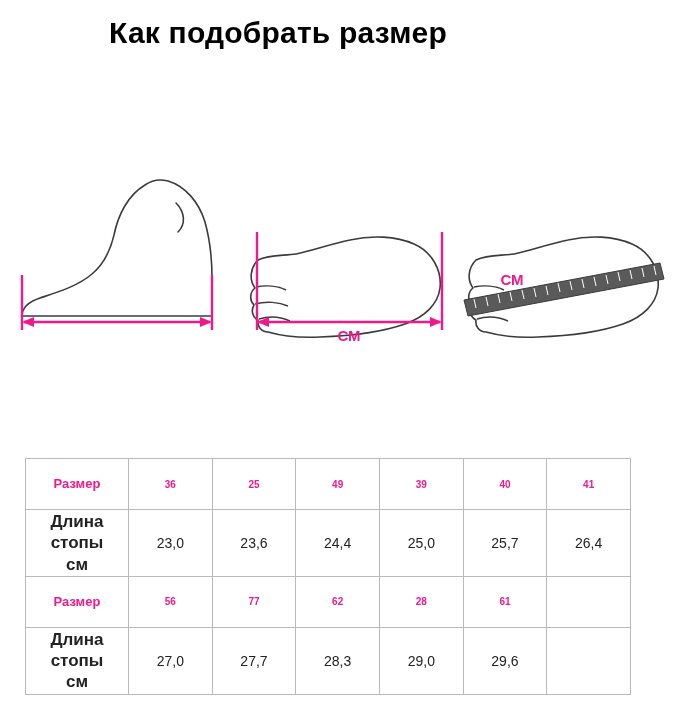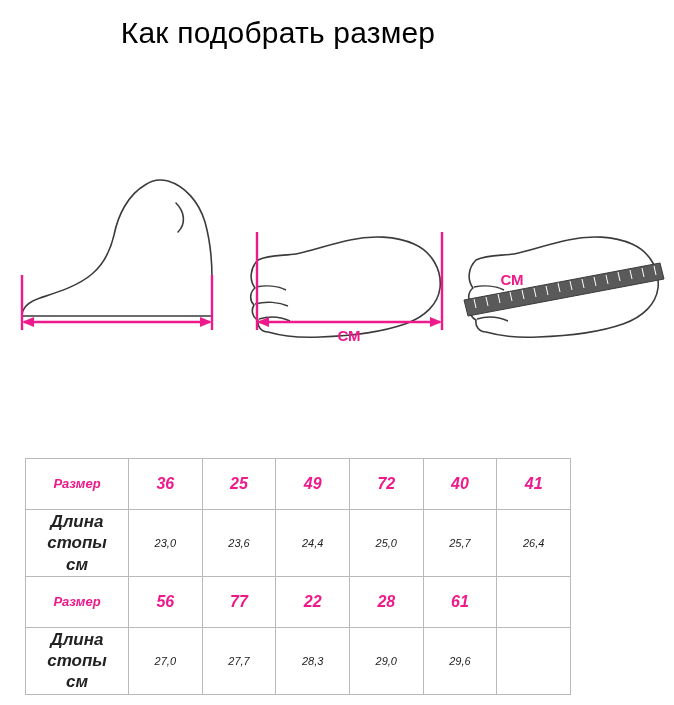--- a/index.html
+++ b/index.html
@@ -15,42 +15,41 @@
     position: relative;
     overflow: hidden;
   }
   .title {
     position: absolute;
     top: 16px;
     left: 0;
     width: 556px;
     text-align: center;
     font-size: 30px;
-    font-weight: normal;
+    font-weight: bold;
     letter-spacing: 0.2px;
     color: #000000;
   }
   .diagram {
     position: absolute;
     top: 140px;
     left: 0;
     width: 674px;
     height: 240px;
   }
   .table-wrap {
     position: absolute;
     top: 458px;
     left: 25px;
     width: 625px;
   }
   table.size-table {
     border-collapse: collapse;
-    width: 546px;
+    width: 606px;
     table-layout: fixed;
-    font-style: italic;
   }
   table.size-table td {
     border: 1px solid #b9b9b9;
     height: 48px;
     text-align: center;
     vertical-align: middle;
     font-size: 14px;
     color: #222222;
   }
   table.size-table td.label {
@@ -61,25 +60,25 @@
     color: #222222;
   }
   table.size-table td.label.header {
     color: #ee1a8b;
     font-size: 13px;
     font-weight: bold;
   }
   table.size-table td.sizeval {
     color: #ee1a8b;
     font-weight: bold;
-    font-size: 16px;
+    font-size: 10px;
   }
   table.size-table td.lenval {
     color: #222222;
-    font-size: 11px;
+    font-size: 14px;
   }
   table.size-table td.empty {
     background: #ffffff;
   }
   .cm-label {
     font-size: 15px;
     font-weight: bold;
     fill: #ee1a8b;
   }
 </style>
@@ -150,41 +149,41 @@
 </div>
 
 <div class="table-wrap">
   <table class="size-table">
     <tbody>
       <tr>
         <td class="label header">Размер</td>
         <td class="sizeval">36</td>
         <td class="sizeval">25</td>
         <td class="sizeval">49</td>
-        <td class="sizeval">72</td>
+        <td class="sizeval">39</td>
         <td class="sizeval">40</td>
         <td class="sizeval">41</td>
       </tr>
       <tr>
         <td class="label">
           <span>Длина стопы</span><br>
           <span>см</span>
         </td>
         <td class="lenval">23,0</td>
         <td class="lenval">23,6</td>
         <td class="lenval">24,4</td>
         <td class="lenval">25,0</td>
         <td class="lenval">25,7</td>
         <td class="lenval">26,4</td>
       </tr>
       <tr>
         <td class="label header">Размер</td>
         <td class="sizeval">56</td>
         <td class="sizeval">77</td>
-        <td class="sizeval">22</td>
+        <td class="sizeval">62</td>
         <td class="sizeval">28</td>
         <td class="sizeval">61</td>
         <td class="empty"></td>
       </tr>
       <tr>
         <td class="label">
           <span>Длина стопы</span><br>
           <span>см</span>
         </td>
         <td class="lenval">27,0</td>

